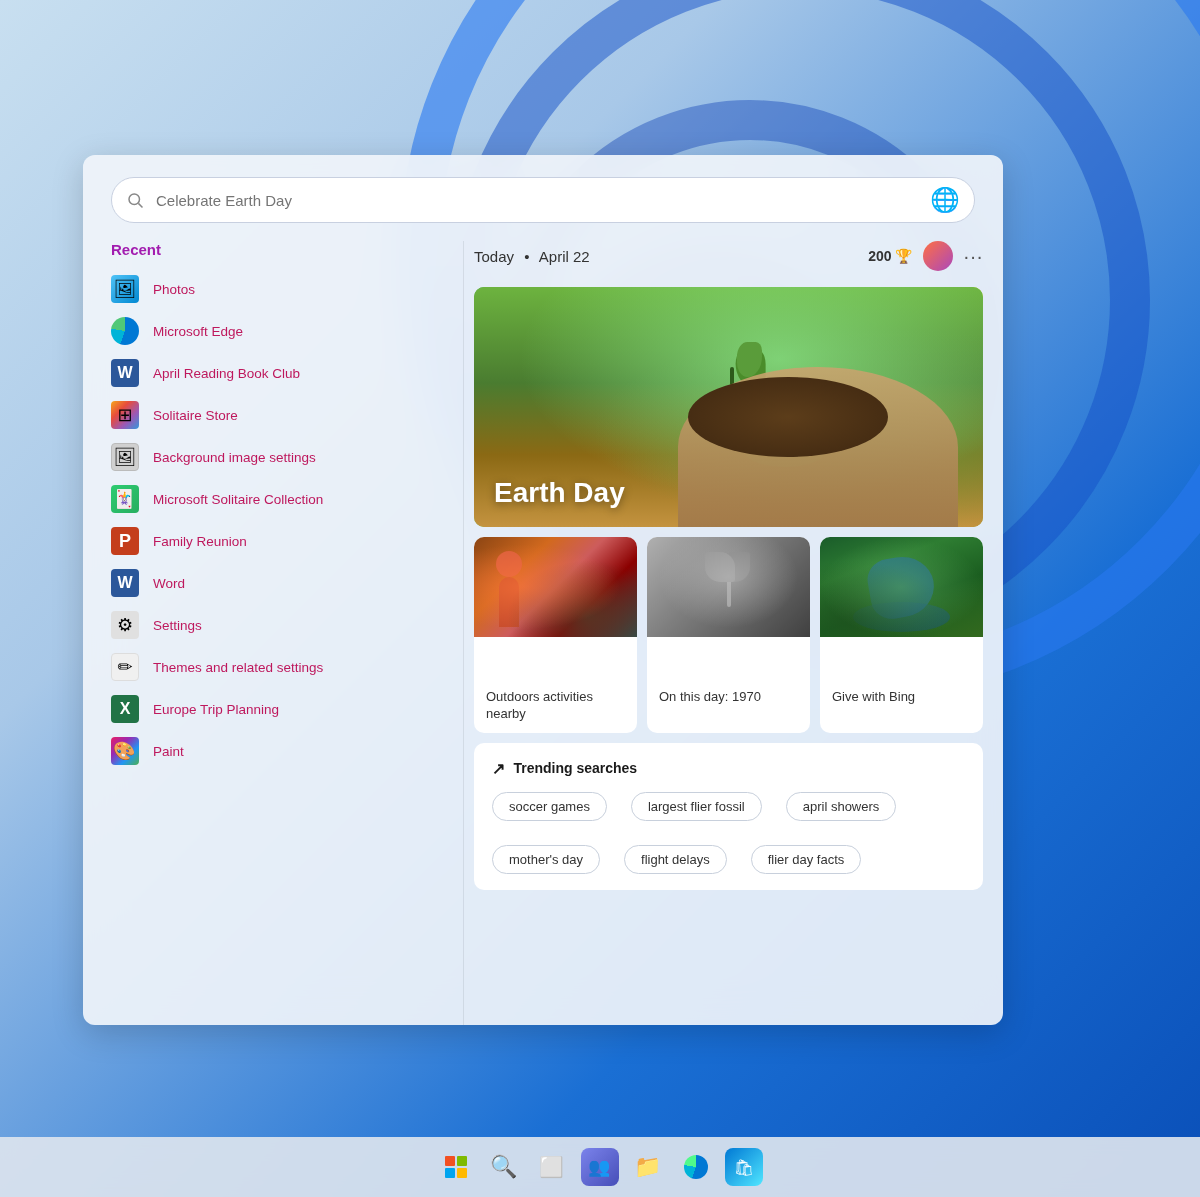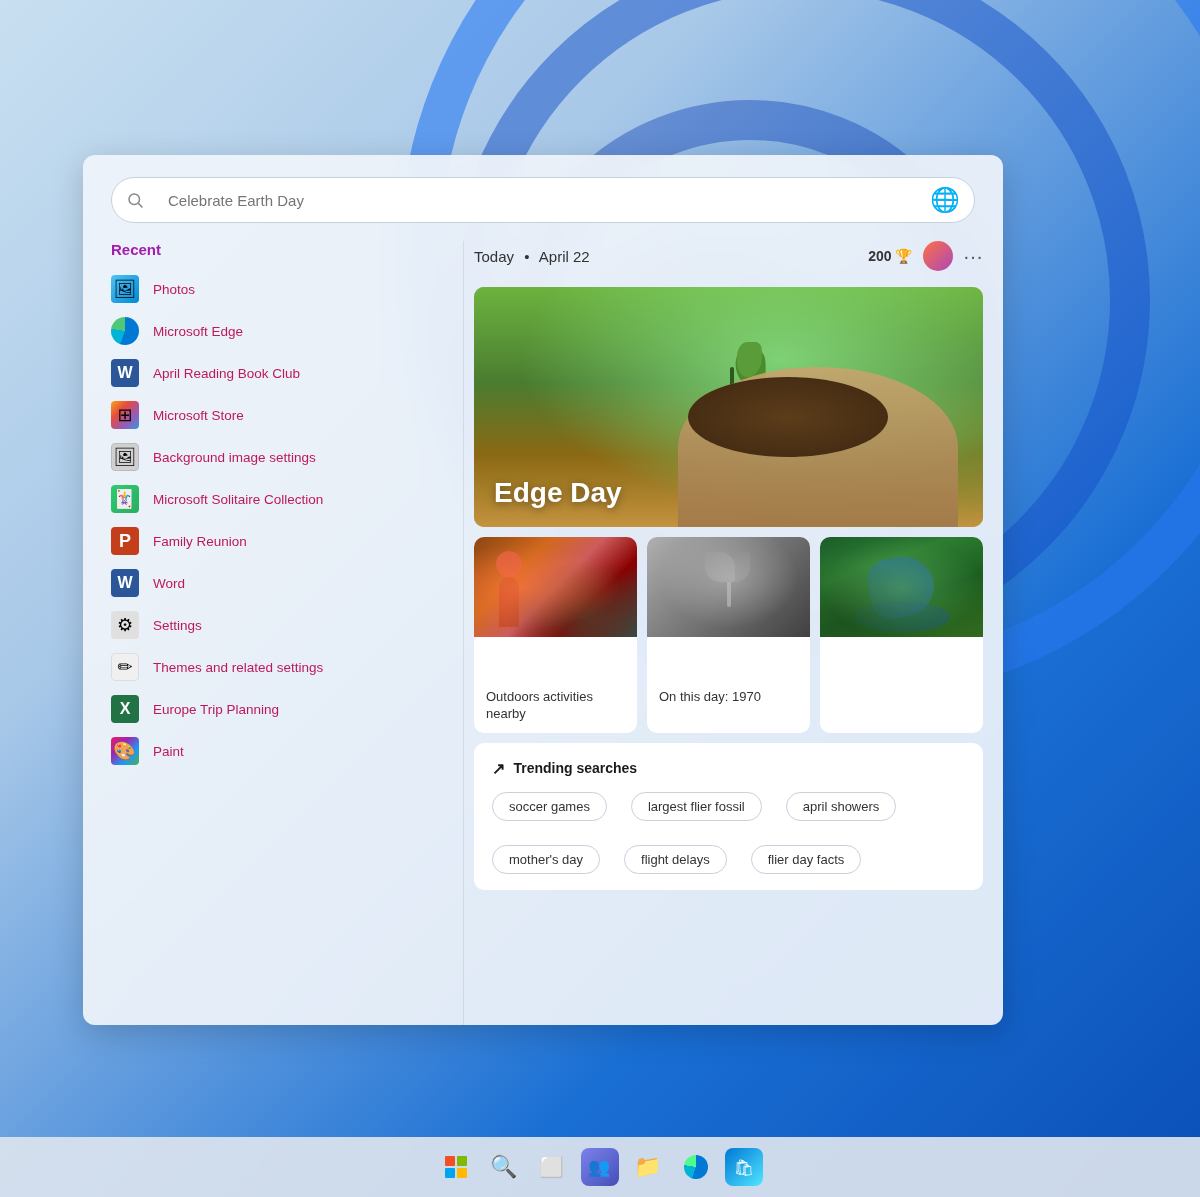--- a/index.html
+++ b/index.html
@@ -63,21 +63,21 @@
 
     
     .search-bar {
       margin: 22px 28px 18px 28px;
       display: flex;
       align-items: center;
       background: white;
       border-radius: 24px;
       border: 1.5px solid #c8d0e0;
       padding: 8px 14px;
-      gap: 24px;
+      gap: 12px;
     }
     .search-icon-svg {
       width: 18px; height: 18px;
       color: #666;
       flex-shrink: 0;
     }
     .search-input {
       flex: 1;
       border: none;
       outline: none;
@@ -387,21 +387,21 @@
           <div class="app-item">
     <div class="app-icon" style="background:#2b579a; color:white; font-weight:bold; font-size:16px;">
               <span style="color:inherit;">W</span>
             </div>
     <span class="app-name">April Reading Book Club</span>
   </div>
           <div class="app-item">
     <div class="app-icon" style="background:linear-gradient(135deg,#f7a61d,#e74c3c,#9b59b6,#3498db)">
               <span style="color:inherit;">⊞</span>
             </div>
-    <span class="app-name">Microsoft Store</span>
+    <span class="app-name">Solitaire Store</span>
   </div>
           <div class="app-item">
     <div class="app-icon" style="background:#d0d0d0; border:1px solid #bbb;">
               <span style="color:inherit;">🖼</span>
             </div>
     <span class="app-name">Background image settings</span>
   </div>
           <div class="app-item">
     <div class="app-icon" style="background:linear-gradient(135deg,#2ecc71,#27ae60)">
               <span style="color:inherit;">🃏</span>
@@ -471,21 +471,21 @@
         <div class="hero-image-bg"></div>
 
         <div style="position:absolute;bottom:60px;left:50%;transform:translateX(20%);width:80px;height:30px;background:rgba(120,180,80,0.6);border-radius:50%;"></div>
         <div style="position:absolute;bottom:80px;left:50%;transform:translateX(25%);width:4px;height:80px;background:#2d5a1b;border-radius:2px;"></div>
         <div style="position:absolute;bottom:140px;left:50%;transform:translateX(22%);width:30px;height:40px;background:#4a8c2a;border-radius:50% 50% 30% 70%;"></div>
         <div style="position:absolute;bottom:150px;left:50%;transform:translateX(32%);width:25px;height:35px;background:#5a9c3a;border-radius:50% 30% 70% 50%;"></div>
 
         <div style="position:absolute;bottom:0;left:40%;width:280px;height:160px;background:linear-gradient(180deg,#c8a46e 0%,#a0784a 100%);border-radius:60% 60% 0 0;opacity:0.9;"></div>
 
         <div style="position:absolute;bottom:70px;left:42%;width:200px;height:80px;background:radial-gradient(ellipse at 50% 50%,#5c3d1a 0%,#3d2610 100%);border-radius:50%;"></div>
-        <div class="hero-title">Edge Day</div>
+        <div class="hero-title">Earth Day</div>
       </div>
 
       <div class="small-cards">
         <div class="small-card">
           <div class="small-card-img img-outdoors">
 
             <div style="position:absolute;bottom:10px;left:25px;width:20px;height:50px;background:#c84b2a;border-radius:10px 10px 0 0;opacity:0.9;"></div>
             <div style="position:absolute;bottom:60px;left:22px;width:26px;height:26px;background:#e06040;border-radius:50%;opacity:0.9;"></div>
           </div>
           <div class="small-card-label">Outdoors activities nearby</div>
@@ -497,20 +497,21 @@
             <div style="position:absolute;top:15px;left:50%;transform:translateX(-80%);width:30px;height:30px;border-radius:10% 50% 10% 50%;background:#909090;"></div>
           </div>
           <div class="small-card-label">On this day: 1970</div>
         </div>
         <div class="small-card">
           <div class="small-card-img img-givewithbing">
 
             <div style="position:absolute;top:20px;left:30%;width:40%;height:60px;background:rgba(30,100,200,0.5);border-radius:40% 60% 60% 40%;transform:rotate(-10deg);"></div>
             <div style="position:absolute;bottom:5px;left:20%;width:60%;height:30px;background:rgba(20,80,150,0.4);border-radius:50%;"></div>
           </div>
+          <div class="small-card-label">Give with Bing</div>
         </div>
       </div>
 
       <div class="trending-section">
         <div class="trending-header">
           <span class="trending-arrow" style="font-weight:900;">↗</span>
           <span>Trending searches</span>
         </div>
         <div class="trending-pills" id="trending-pills">
             <span class="pill">soccer games</span>

